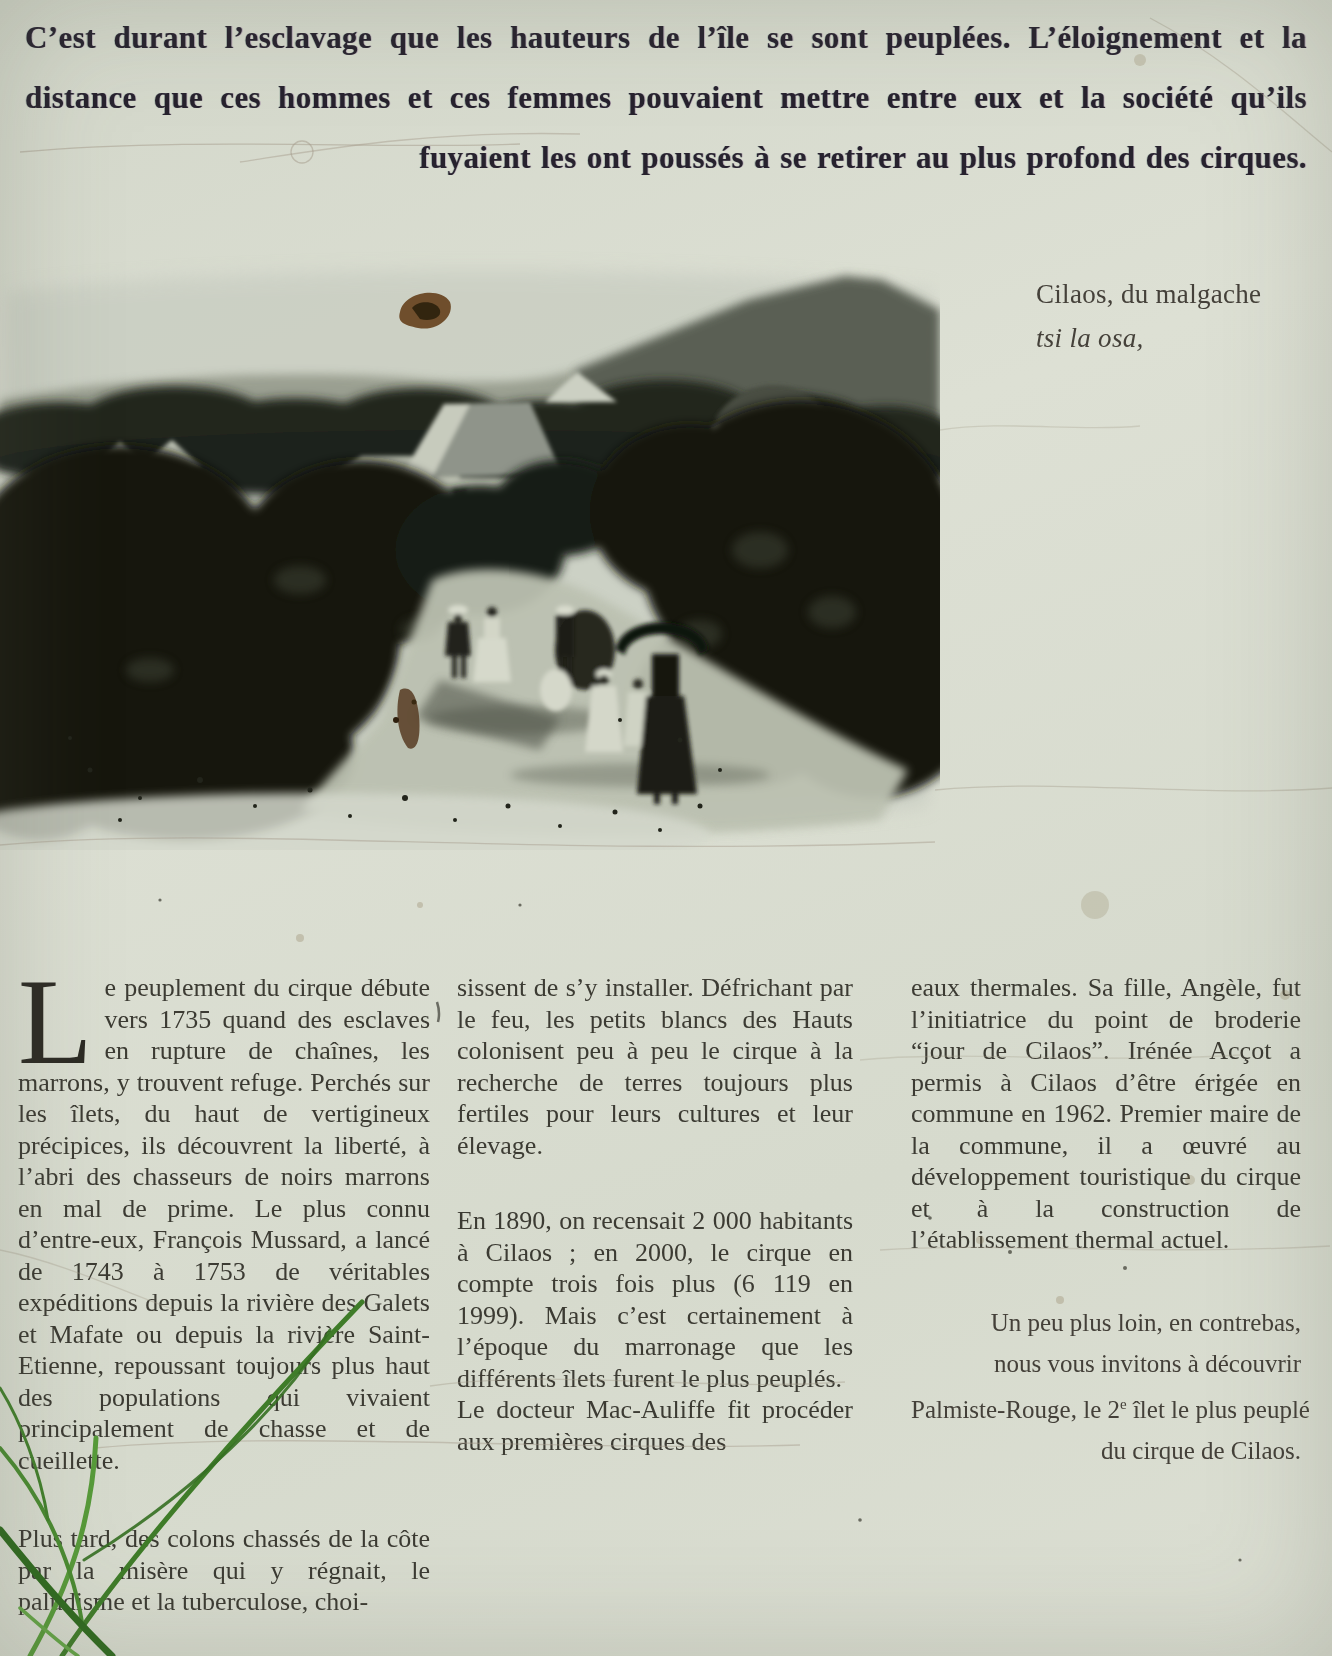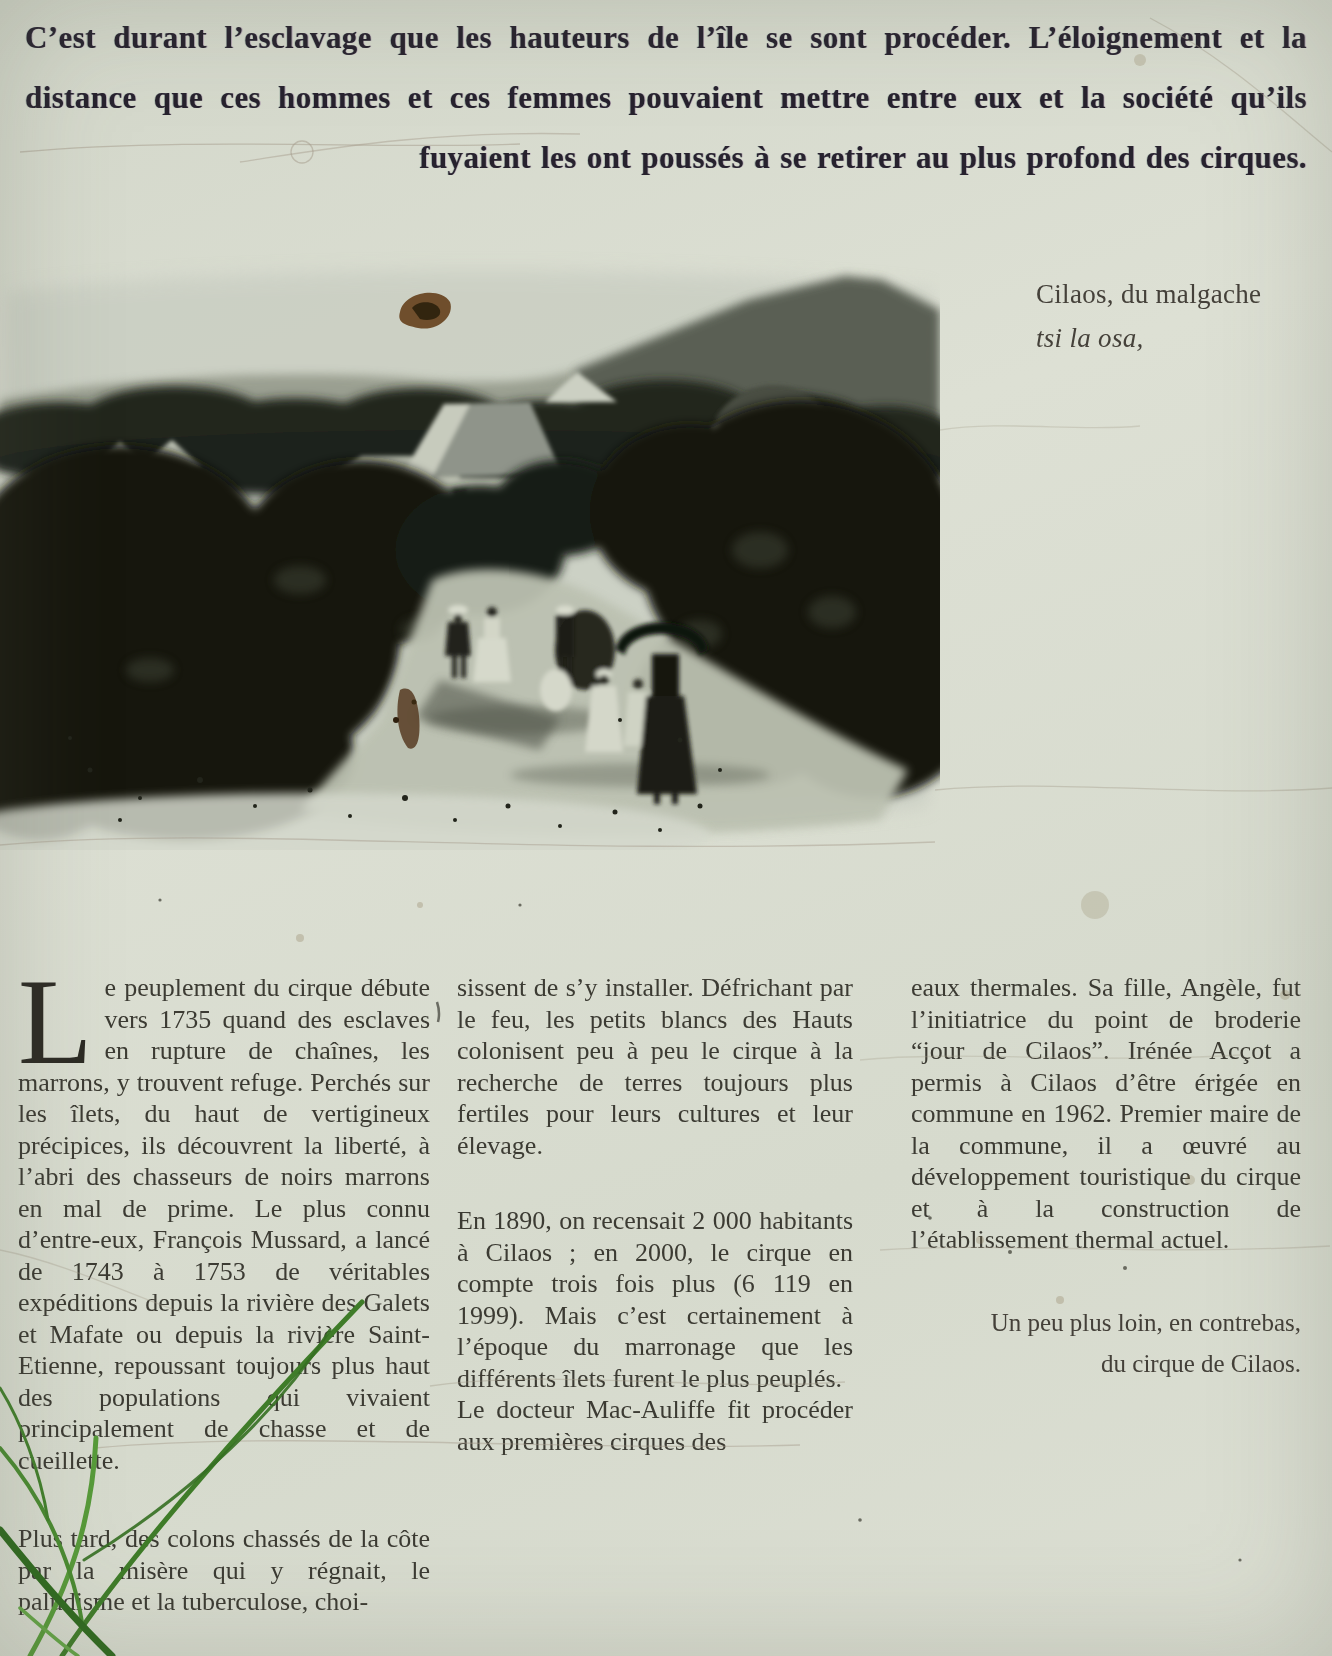--- a/index.html
+++ b/index.html
@@ -187,21 +187,21 @@
       <circle cx="700" cy="556" r="2.5"></circle>
         <circle cx="120" cy="570" r="2"></circle>
         <circle cx="70" cy="488" r="2"></circle>
       <circle cx="620" cy="470" r="2"></circle>
         <circle cx="680" cy="490" r="2.5"></circle>
         <circle cx="720" cy="520" r="2"></circle>
     </g>
   </svg>
 
   <header class="hdr">
-    <div class="hl just" data-bind="header.lines.0">C’est durant l’esclavage que les hauteurs de l’île se sont procéder. L’éloignement et la</div>
+    <div class="hl just" data-bind="header.lines.0">C’est durant l’esclavage que les hauteurs de l’île se sont peuplées. L’éloignement et la</div>
     <div class="hl just" data-bind="header.lines.1">distance que ces hommes et ces femmes pouvaient mettre entre eux et la société qu’ils</div>
     <div class="hl" data-bind="header.lines.2">fuyaient les ont poussés à se retirer au plus profond des cirques.</div>
   </header>
 
   <aside class="sidebar">
     <div data-bind="sidebar.line1">Cilaos, du malgache</div>
     <div class="italic" data-bind="sidebar.line2_italic">tsi la osa,</div>
   </aside>
 
   <main class="bodywrap">
@@ -211,20 +211,22 @@
     </div>
     <div class="col col2">
       <p data-bind="body.col2.para1">sissent de s’y installer. Défrichant par le feu, les petits blancs des Hauts colonisent peu à peu le cirque à la recherche de terres toujours plus fertiles pour leurs cultures et leur élevage.</p>
       <p class="gap2" data-bind="body.col2.para2">En 1890, on recensait 2 000 habitants à Cilaos ; en 2000, le cirque en compte trois fois plus (6 119 en 1999). Mais c’est certainement à l’époque du marronage que les différents îlets furent le plus peuplés.</p>
       <p data-bind="body.col2.para4">Le docteur Mac-Auliffe fit procéder aux premières cirques des</p>
     </div>
     <div class="col col3">
       <p data-bind="body.col3.para1">eaux thermales. Sa fille, Angèle, fut l’initiatrice du point de broderie “jour de Cilaos”. Irénée Acçot a permis à Cilaos d’être érigée en commune en 1962. Premier maire de la commune, il a œuvré au développement touristique du cirque et à la construction de l’établissement thermal actuel.</p>
       <div class="note">
         <div data-bind="body.col3.note.line1">Un peu plus loin, en contrebas,</div>
+        <div data-bind="body.col3.note.line2">nous vous invitons à découvrir</div>
+        <div><span data-bind="body.col3.note.line3_pre">Palmiste-Rouge, le 2</span><sup data-bind="body.col3.note.line3_sup">e</sup><span data-bind="body.col3.note.line3_post"> îlet le plus peuplé</span></div>
         <div data-bind="body.col3.note.line4">du cirque de Cilaos.</div>
       </div>
     </div>
   </main>
 
   <svg class="overlay" width="1332" height="1656" viewBox="0 0 1332 1656" fill="none">
     <g stroke="#a39a89" stroke-width="1.3">
       <path d="M20,152 C200,136 380,150 520,144" opacity="0.5"></path>
       <path d="M240,162 C320,150 430,130 580,134" opacity="0.45"></path>
       <circle cx="302" cy="152" r="11" opacity="0.5"></circle>

